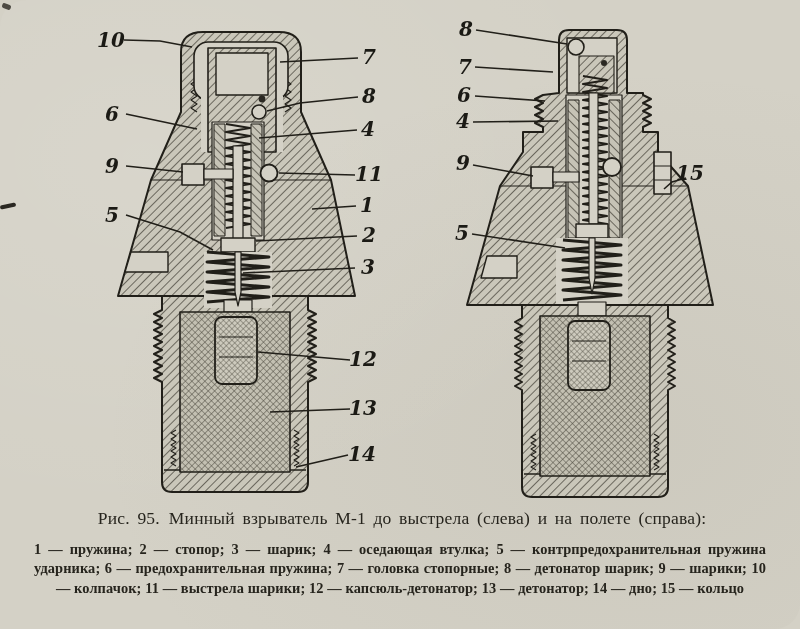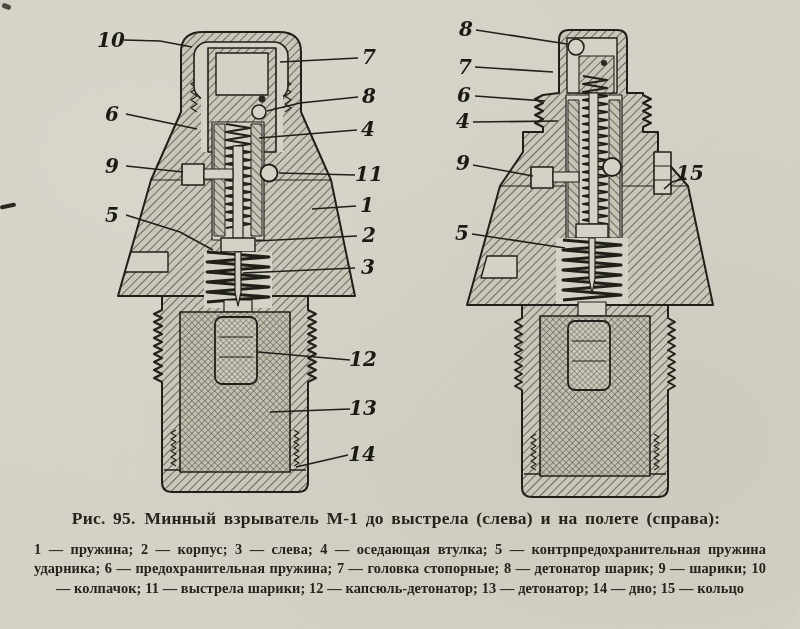--- a/index.html
+++ b/index.html
@@ -12,22 +12,22 @@
     position:relative;width:800px;height:629px;
     background:
       radial-gradient(ellipse at 18% 25%, rgba(255,255,255,.10), transparent 55%),
       radial-gradient(ellipse at 80% 70%, rgba(120,115,100,.08), transparent 60%),
       #d4d1c6;
     color:#26241d;
     border-radius:26px;
   }
   .drawing{position:absolute;left:0;top:0;}
   .caption{
-    position:absolute;left:26px;top:508px;width:740px;
-    font-size:17.5px;font-weight:bold;text-align:center;
+    position:absolute;left:32px;top:508px;width:740px;
+    font-size:17.5px;font-weight:normal;text-align:center;
     letter-spacing:.2px;word-spacing:3px;white-space:nowrap;
   }
   .caption .pfx{margin-right:9px;}
   .legend{
     position:absolute;left:34px;top:540px;width:732px;
     font-size:14.4px;font-weight:bold;line-height:1.34;
     text-align:justify;text-align-last:center;
     letter-spacing:.1px;
   }
   .legend .li b{font-style:normal;}
@@ -212,22 +212,22 @@
       <text x="690" y="180">15</text>
     </g>
   </svg>
 
   <div class="caption">
     <span class="pfx">Рис. 95.</span><span>Минный взрыватель М-1 до выстрела (слева) и на полете (справа):</span>
   </div>
 
   <div class="legend">
     <span class="li"><b>1</b><span> — пружина;</span></span>
-    <span class="li"><b>2</b><span> — корпус;</span></span>
-    <span class="li"><b>3</b><span> — слева;</span></span>
+    <span class="li"><b>2</b><span> — стопор;</span></span>
+    <span class="li"><b>3</b><span> — шарик;</span></span>
     <span class="li"><b>4</b><span> — оседающая втулка;</span></span>
     <span class="li"><b>5</b><span> — контрпредохранительная пружина ударника;</span></span>
     <span class="li"><b>6</b><span> — предохранительная пружина;</span></span>
     <span class="li"><b>7</b><span> — головка стопорные;</span></span>
     <span class="li"><b>8</b><span> — детонатор шарик;</span></span>
     <span class="li"><b>9</b><span> — шарики;</span></span>
     <span class="li"><b>10</b><span> — колпачок;</span></span>
     <span class="li"><b>11</b><span> — выстрела шарики;</span></span>
     <span class="li"><b>12</b><span> — капсюль-детонатор;</span></span>
     <span class="li"><b>13</b><span> — детонатор;</span></span>

